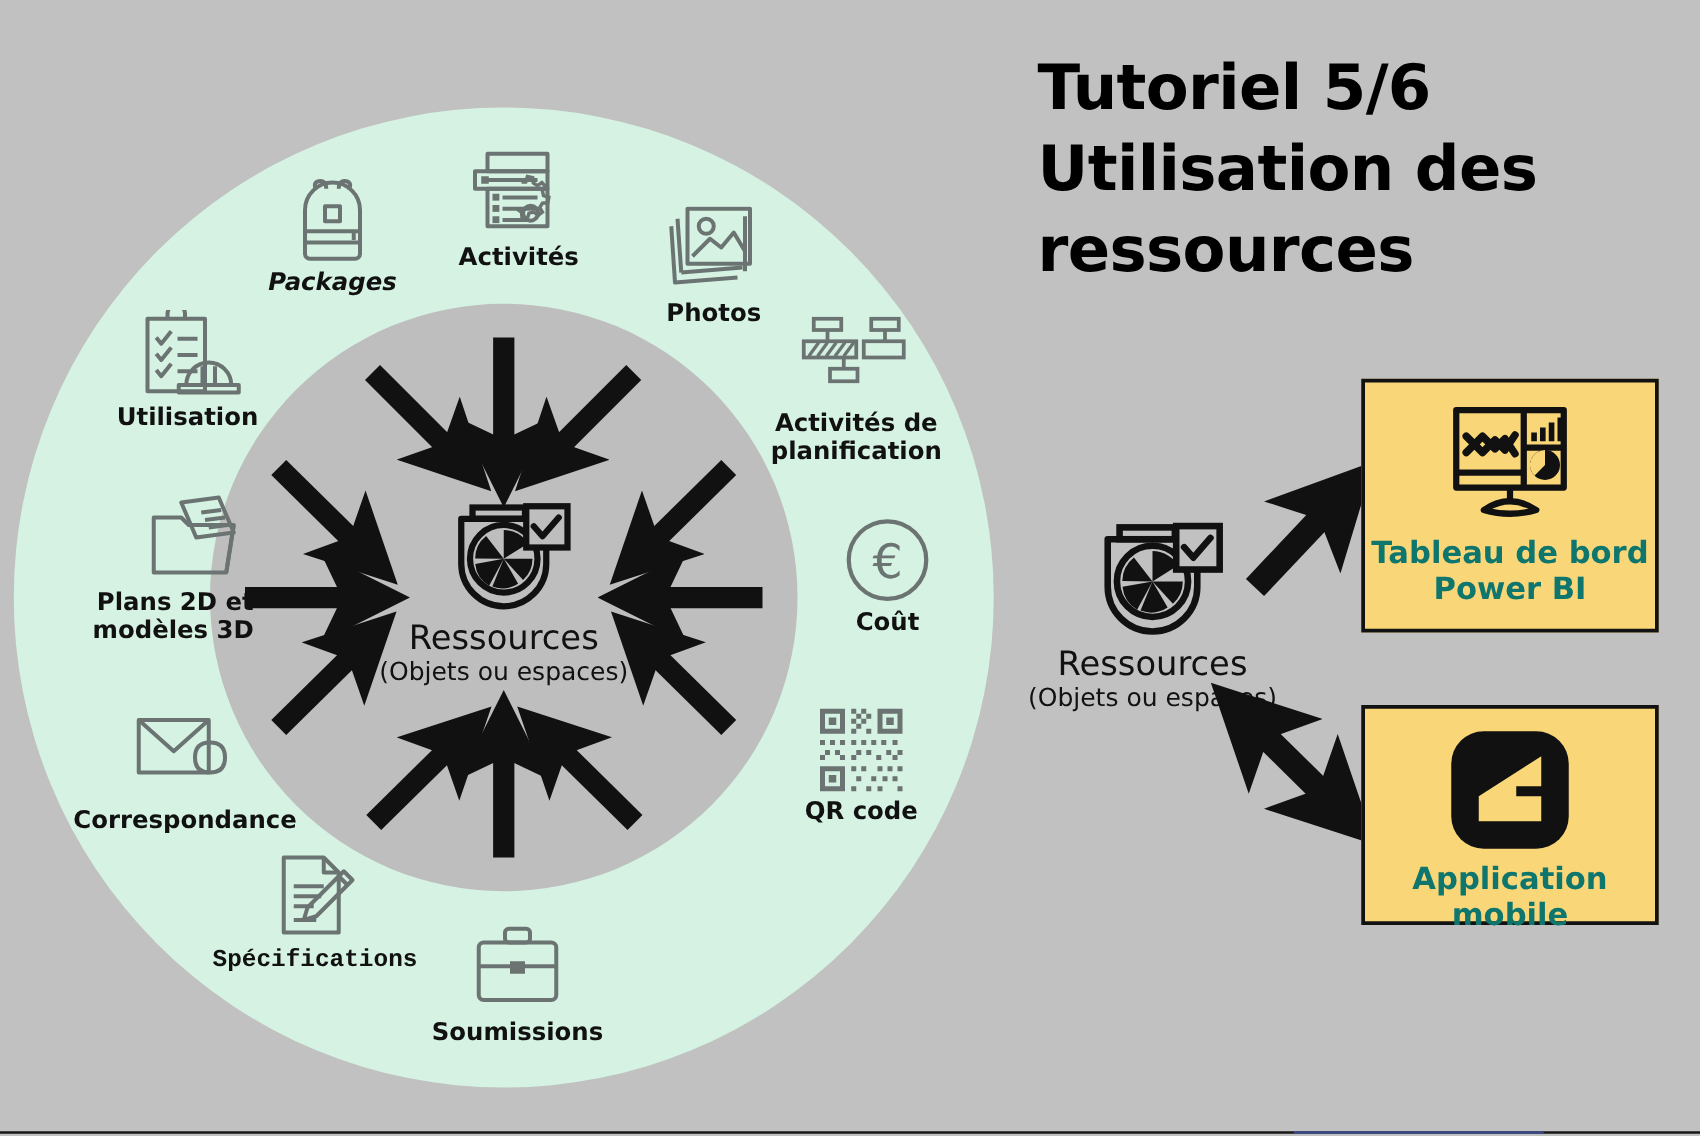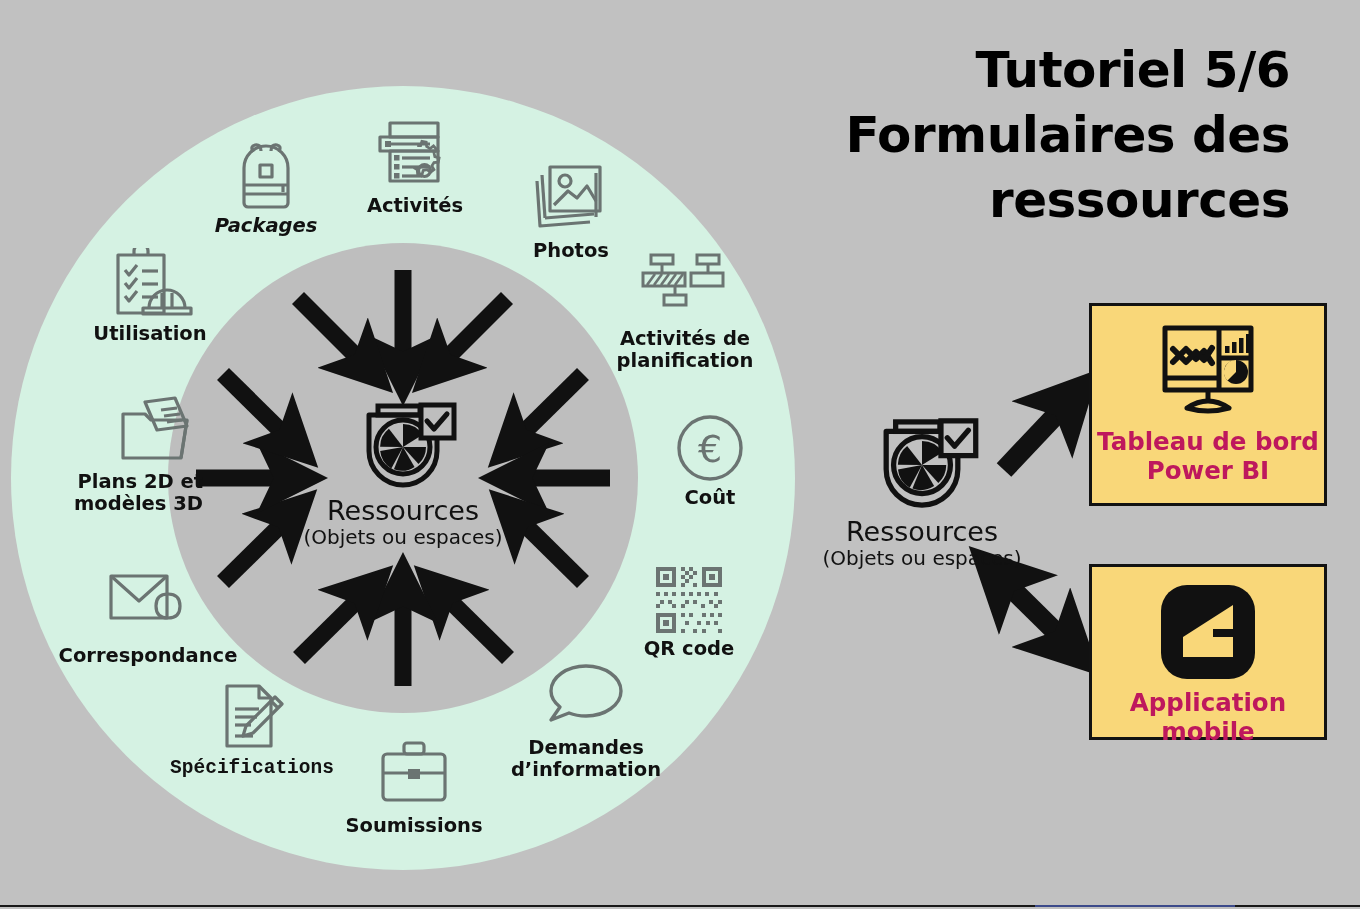--- a/index.html
+++ b/index.html
@@ -23,21 +23,21 @@
     height: 909px;
     background: #c1c1c1;
   }
 
   
   #title {
     position: absolute;
     left: 830px;
     top: 38px;
     width: 460px;
-    text-align: right;
+    text-align: left;
     color: #000;
     font-family: "DejaVu Sans", "Liberation Sans", sans-serif;
     font-weight: bold;
     font-size: 50px;
     line-height: 1.30;
     letter-spacing: -0.5px;
   }
   #title .tl { display: block; white-space: nowrap; }
 
   
@@ -131,21 +131,21 @@
     background: #f9d779;
     border: 3px solid #121212;
     box-sizing: border-box;
     text-align: center;
   }
   .out-box .ico { display: block; line-height: 0; margin-top: 14px; height: 108px; }
   .out-box .lbl {
     display: block;
     font-size: 24.5px;
     font-weight: bold;
-    color: #be185d;
+    color: #0f766e;
     line-height: 1.18;
     white-space: pre-line;
   }
   #box-powerbi { left: 1089px; top: 303px; width: 238px; height: 203px; }
   #box-mobile  { left: 1089px; top: 564px; width: 238px; height: 176px; }
 
   
   #arrows {
     position: absolute;
     left: 0; top: 0;
@@ -170,21 +170,21 @@
     background: #3c4a8a;
   }
 </style>
 </head>
 <body>
 
 <div id="stage">
 
   <div id="title">
     <span class="tl">Tutoriel 5/6</span>
-    <span class="tl">Formulaires des</span>
+    <span class="tl">Utilisation des</span>
     <span class="tl">ressources</span>
   </div>
 
   <div class="outer-circle"></div>
   <div class="inner-circle"></div>
 
   <svg id="arrows" viewBox="0 0 1360 909">
     <defs>
       <marker id="ah" markerWidth="4.2" markerHeight="4.2" refX="2.2" refY="2.1" orient="auto">
         <path d="M0,0 L4.2,2.1 L0,4.2 L1.0,2.1 Z" fill="#111111"></path>
@@ -388,29 +388,20 @@
           <rect x="29" y="66" width="4" height="4"></rect>
             <rect x="41" y="66" width="4" height="4"></rect>
           <rect x="50" y="66" width="4" height="4"></rect>
             <rect x="66" y="66" width="4" height="4"></rect>
         </g>
       </svg>
     </span>
     <span class="lbl">QR code</span>
   </div>
 
-  <div class="node" style="left:586px; top:662px;">
-    <span class="ico">
-      <svg width="86" height="66" viewBox="0 0 86 66">
-        <path d="M43,4 C62,4 78,15 78,29 C78,43 62,54 43,54 C37,54 31,53 26,51 L8,58 L17,45 C12,41 8,36 8,29 C8,15 24,4 43,4 Z" fill="none" stroke="#6b7472" stroke-width="3.4" stroke-linejoin="round"></path>
-      </svg>
-    </span>
-    <span class="lbl">Demandes
-d’information</span>
-  </div>
 
   <div class="node" style="left:414px; top:740px;text-align:center;">
     <span class="ico">
       <svg width="74" height="66" viewBox="0 0 74 66">
         <g fill="none" stroke="#6b7472" stroke-width="3.2" stroke-linejoin="round">
           <rect x="27" y="3" width="20" height="11" rx="3"></rect>
           <rect x="6" y="14" width="62" height="46" rx="4"></rect>
           <path d="M6,33 L68,33"></path>
         </g>
         <rect x="31" y="29" width="12" height="10" fill="#6b7472"></rect>

